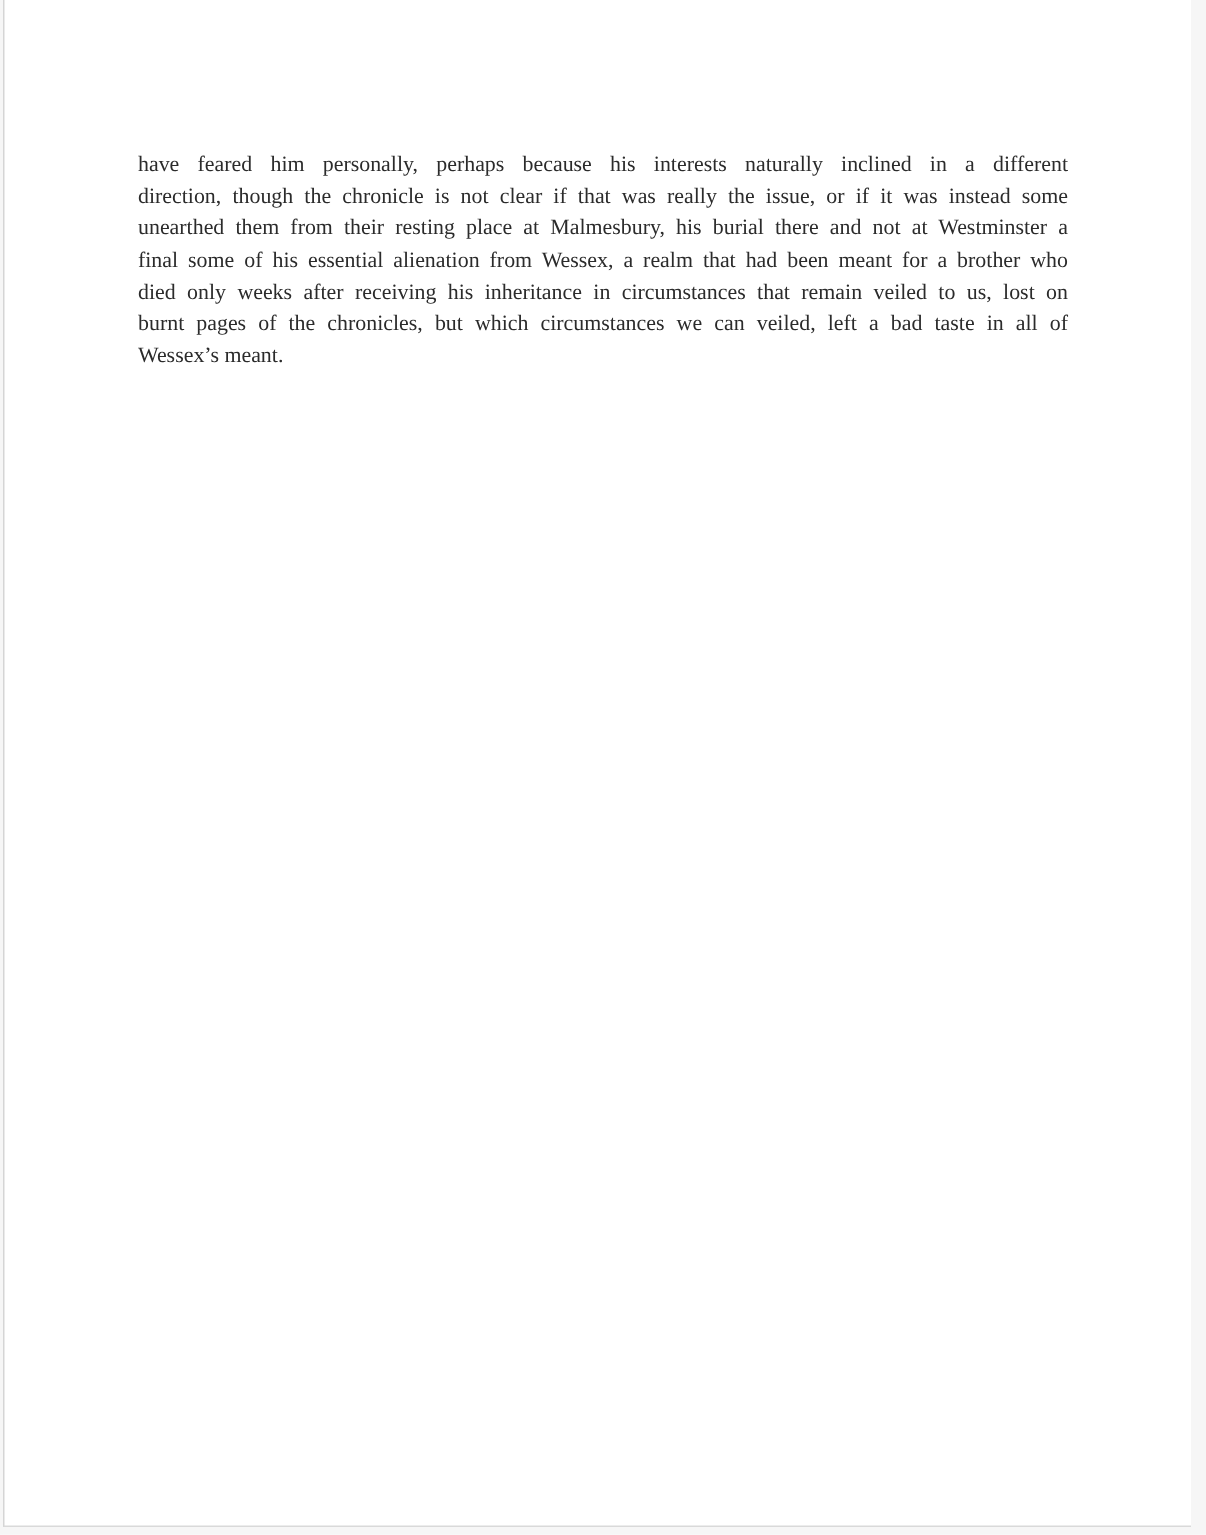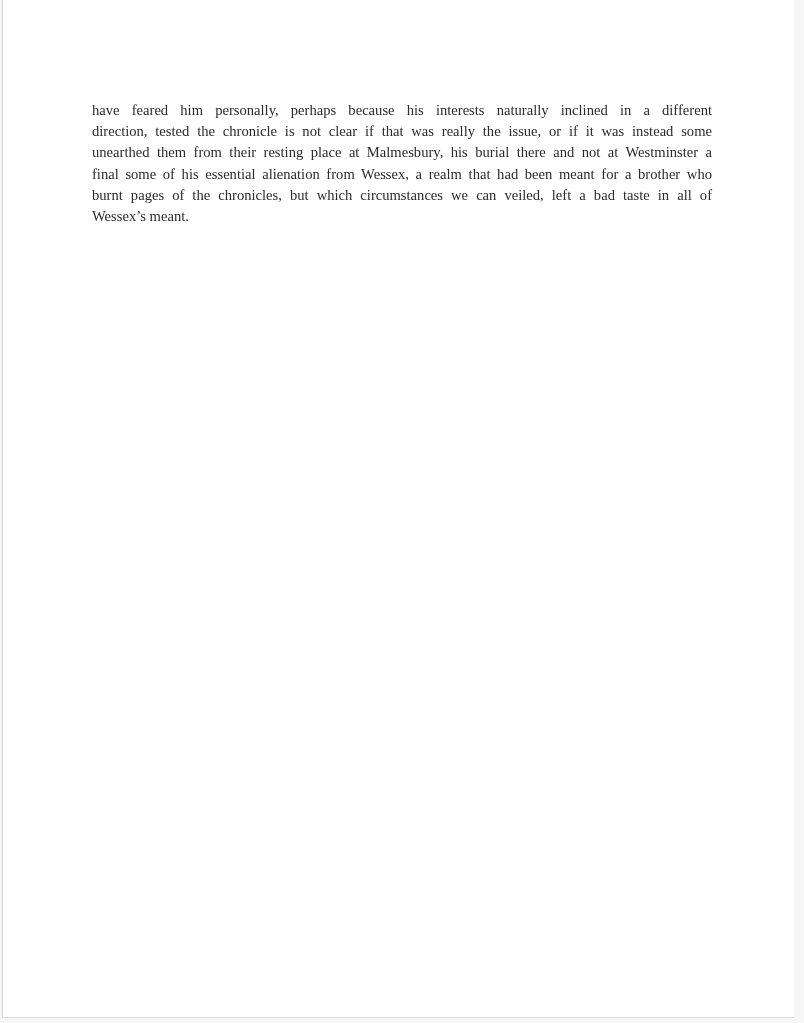--- a/index.html
+++ b/index.html
@@ -40,19 +40,20 @@
   .text-line.last {
     text-align-last: left;
   }
 </style>
 </head>
 <body>
 
 <div class="page">
   <div class="paragraph">
     <div class="text-line">have feared him personally, perhaps because his interests naturally inclined in a different</div>
-    <div class="text-line">direction, tested the chronicle is not clear if that was really the issue, or if it was instead some</div>
+    <div class="text-line">direction, though the chronicle is not clear if that was really the issue, or if it was instead some</div>
     <div class="text-line">unearthed them from their resting place at Malmesbury, his burial there and not at Westminster a</div>
     <div class="text-line">final some of his essential alienation from Wessex, a realm that had been meant for a brother who</div>
+    <div class="text-line">died only weeks after receiving his inheritance in circumstances that remain veiled to us, lost on</div>
     <div class="text-line">burnt pages of the chronicles, but which circumstances we can veiled, left a bad taste in all of</div>
     <div class="text-line last">Wessex’s meant.</div>
   </div>
 </div>
 
 </body></html>

